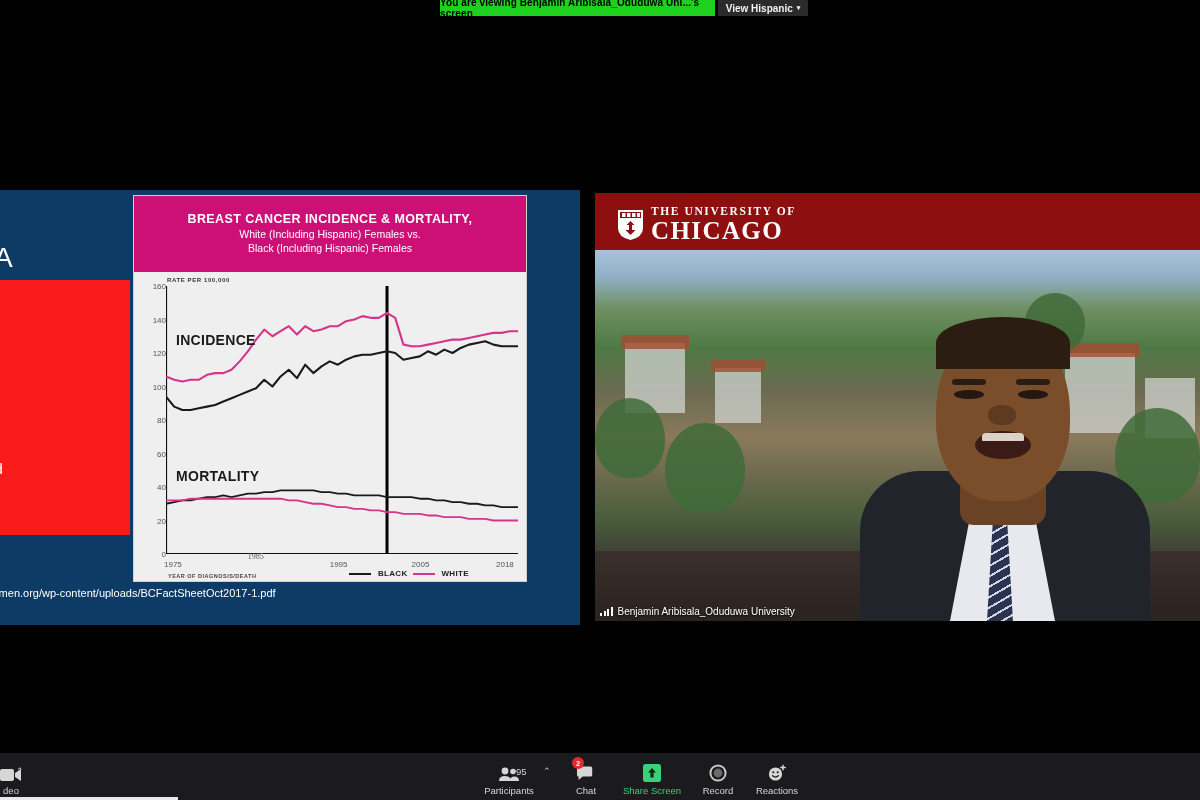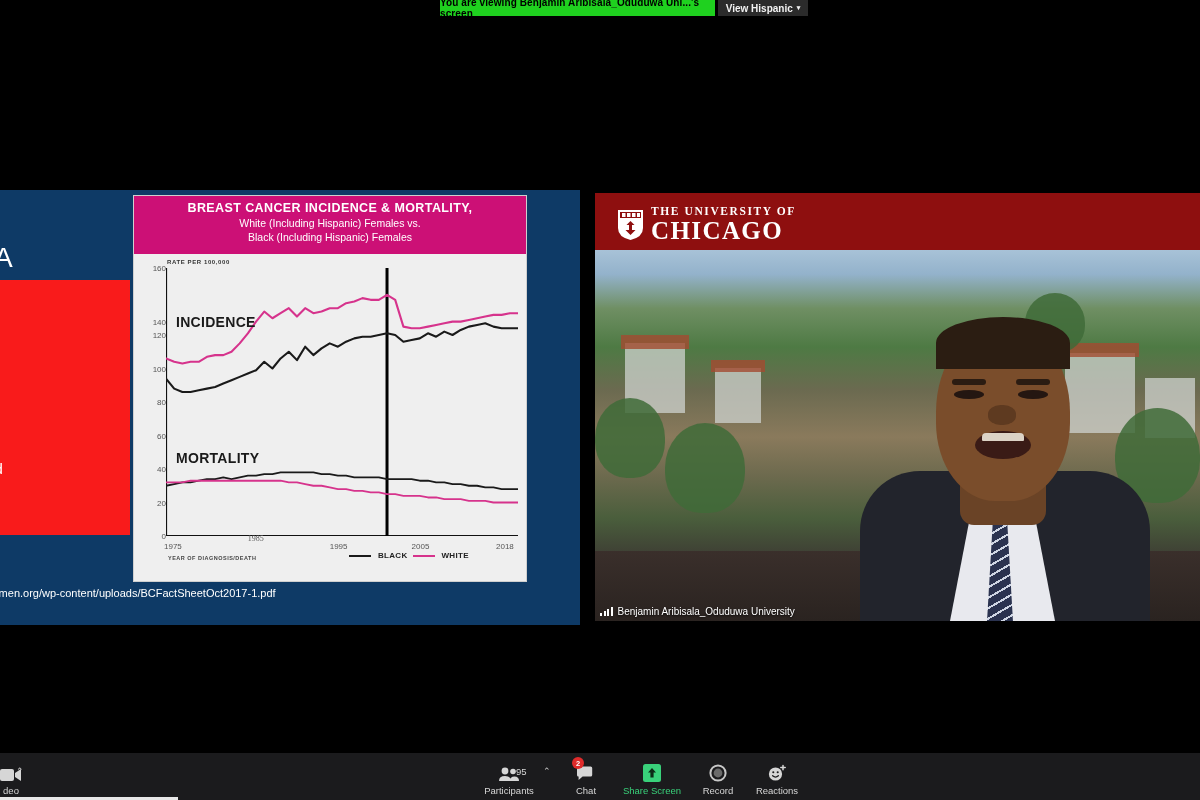--- a/index.html
+++ b/index.html
@@ -24,22 +24,22 @@
       background:#f91b1b;}
   #red-text{position:absolute;left:-120px;top:92px;width:252px;
       color:#fff;font-size:15.5px;line-height:19.4px;padding:2px 4px;
       white-space:pre-line;}
   #citation{position:absolute;left:-120px;top:397px;width:700px;color:#fff;
       font-size:11px;white-space:nowrap;}
 
   
   #chart-card{position:absolute;left:133px;top:5px;width:392px;height:385px;
       background:#efefef;border:1px solid #cfcfcf;overflow:hidden;}
-  #chart-head{height:58px;background:#cc1076;color:#fff;text-align:center;
-      padding-top:5px;box-sizing:border-box;}
+  #chart-head{height:76px;background:#cc1076;color:#fff;text-align:center;
+      padding-top:16px;box-sizing:border-box;}
   #chart-head .l1{font-size:12.5px;font-weight:bold;letter-spacing:.4px;}
   #chart-head .l2,#chart-head .l3{font-size:10.5px;margin-top:2px;}
   #chart-body{position:relative;height:327px;background:#efefef;}
   #rate-label{position:absolute;left:33px;top:5px;font-size:6px;font-weight:bold;
       letter-spacing:.6px;color:#333;}
   .ytick{position:absolute;right:0;width:26px;text-align:right;
       font-size:8px;color:#555;transform:translateY(-50%);}
   #yaxis-ticks{position:absolute;left:0;top:0;width:32px;height:280px;}
   .xtick{position:absolute;font-size:8px;color:#555;}
   #svg-plot{position:absolute;left:32px;top:14px;}
@@ -158,21 +158,21 @@
     <div id="chart-body">
       <div id="rate-label">RATE PER 100,000</div>
       <div id="yaxis-ticks">
           <div class="ytick" style="top: 282px;">0</div>
           <div class="ytick" style="top: 248.5px;">20</div>
           <div class="ytick" style="top: 215px;">40</div>
           <div class="ytick" style="top: 181.5px;">60</div>
           <div class="ytick" style="top: 148px;">80</div>
           <div class="ytick" style="top: 114.5px;">100</div>
           <div class="ytick" style="top: 81px;">120</div>
-          <div class="ytick" style="top: 47.5px; margin-top: 20px;">140</div>
+          <div class="ytick" style="top: 47.5px;">140</div>
           <div class="ytick" style="top: 14px;">160</div>
         </div>
       <svg id="svg-plot" width="352" height="268">
           <rect x="0" y="0" width="352" height="268" fill="#efefef"></rect>
           <line x1="0" y1="0" x2="0" y2="268" stroke="#111" stroke-width="2.2"></line>
           <line x1="0" y1="268" x2="352" y2="268" stroke="#111" stroke-width="2.2"></line>
           <line x1="221.02325581395348" y1="-14" x2="221.02325581395348" y2="294" stroke="#000" stroke-width="3"></line>
           <polyline points="0,90.45000000000002 8.186046511627907,93.79999999999998 16.372093023255815,95.475 24.558139534883722,93.79999999999998 32.74418604651163,93.79999999999998 40.93023255813954,88.775 49.116279069767444,87.1 57.30232558139535,87.1 65.48837209302326,83.75 73.67441860465117,75.375 81.86046511627907,65.32500000000002 90.04651162790698,53.599999999999994 98.23255813953489,43.54999999999998 106.41860465116278,50.25 114.6046511627907,45.224999999999994 122.79069767441861,40.20000000000002 130.97674418604652,48.57500000000002 139.1627906976744,40.20000000000002 147.34883720930233,45.224999999999994 155.53488372093022,43.54999999999998 163.72093023255815,40.20000000000002 171.90697674418604,40.20000000000002 180.09302325581396,35.17499999999998 188.27906976744185,33.5 196.46511627906978,30.150000000000006 204.6511627906977,31.825000000000017 212.83720930232556,31.825000000000017 221.02325581395348,26.799999999999983 229.2093023255814,31.825000000000017 237.3953488372093,58.625 245.58139534883722,60.29999999999998 253.7674418604651,60.29999999999998 261.95348837209303,58.625 270.13953488372096,56.95000000000002 278.3255813953488,55.275000000000006 286.51162790697674,53.599999999999994 294.69767441860466,53.599999999999994 302.8837209302325,51.92499999999998 311.06976744186045,50.25 319.25581395348837,48.57500000000002 327.4418604651163,46.900000000000006 335.6279069767442,46.900000000000006 343.8139534883721,45.224999999999994 352,45.224999999999994" fill="none" stroke="#d6338c" stroke-width="2.1" stroke-linejoin="round" stroke-linecap="round"></polyline>
           <polyline points="0,110.54999999999998 8.186046511627907,120.6 16.372093023255815,123.95000000000002 24.558139534883722,123.95000000000002 32.74418604651163,122.275 40.93023255813954,120.6 49.116279069767444,118.92499999999998 57.30232558139535,115.57500000000002 65.48837209302326,112.225 73.67441860465117,108.875 81.86046511627907,105.525 90.04651162790698,102.17499999999998 98.23255813953489,93.79999999999998 106.41860465116278,100.5 114.6046511627907,90.45000000000002 122.79069767441861,83.75 130.97674418604652,92.125 139.1627906976744,78.725 147.34883720930233,87.1 155.53488372093022,80.4 163.72093023255815,75.375 171.90697674418604,78.725 180.09302325581396,73.70000000000002 188.27906976744185,70.35 196.46511627906978,68.67499999999998 204.6511627906977,68.67499999999998 212.83720930232556,67 221.02325581395348,65.32500000000002 229.2093023255814,67 237.3953488372093,73.70000000000002 245.58139534883722,72.025 253.7674418604651,70.35 261.95348837209303,65.32500000000002 270.13953488372096,68.67499999999998 278.3255813953488,63.650000000000006 286.51162790697674,67 294.69767441860466,61.974999999999994 302.8837209302325,58.625 311.06976744186045,56.95000000000002 319.25581395348837,55.275000000000006 327.4418604651163,58.625 335.6279069767442,60.29999999999998 343.8139534883721,60.29999999999998 352,60.29999999999998" fill="none" stroke="#1a1a1a" stroke-width="2.1" stroke-linejoin="round" stroke-linecap="round"></polyline>
           <polyline points="0,217.75 8.186046511627907,216.075 16.372093023255815,214.4 24.558139534883722,214.4 32.74418604651163,212.725 40.93023255813954,211.05 49.116279069767444,211.05 57.30232558139535,209.375 65.48837209302326,211.05 73.67441860465117,209.375 81.86046511627907,207.7 90.04651162790698,207.7 98.23255813953489,206.025 106.41860465116278,206.025 114.6046511627907,204.35 122.79069767441861,204.35 130.97674418604652,204.35 139.1627906976744,204.35 147.34883720930233,204.35 155.53488372093022,206.025 163.72093023255815,206.025 171.90697674418604,207.7 180.09302325581396,207.7 188.27906976744185,209.375 196.46511627906978,209.375 204.6511627906977,209.375 212.83720930232556,209.375 221.02325581395348,211.05 229.2093023255814,211.05 237.3953488372093,211.05 245.58139534883722,211.05 253.7674418604651,212.725 261.95348837209303,212.725 270.13953488372096,214.4 278.3255813953488,214.4 286.51162790697674,216.075 294.69767441860466,216.075 302.8837209302325,217.75 311.06976744186045,217.75 319.25581395348837,219.425 327.4418604651163,219.425 335.6279069767442,221.1 343.8139534883721,221.1 352,221.1" fill="none" stroke="#1a1a1a" stroke-width="1.8" stroke-linejoin="round" stroke-linecap="round"></polyline>

